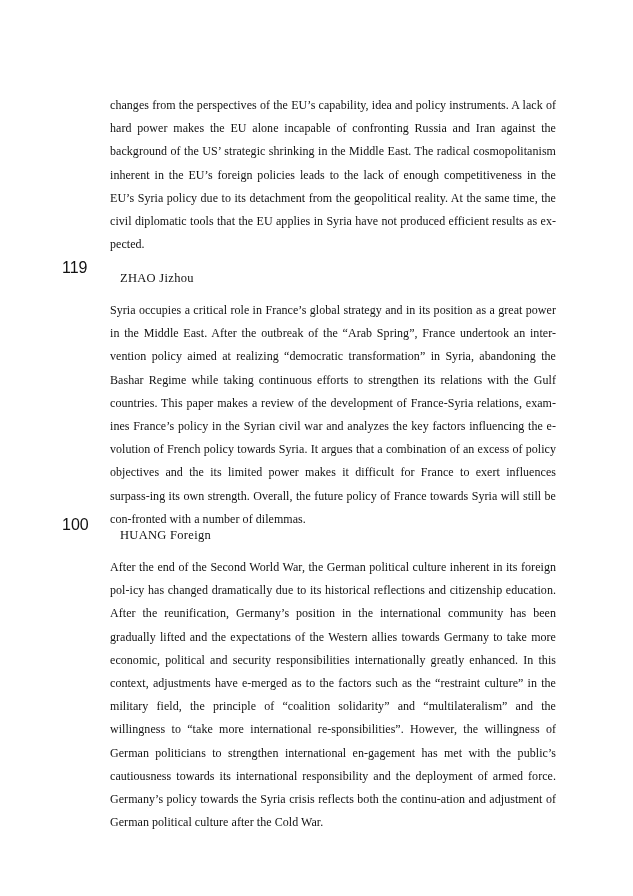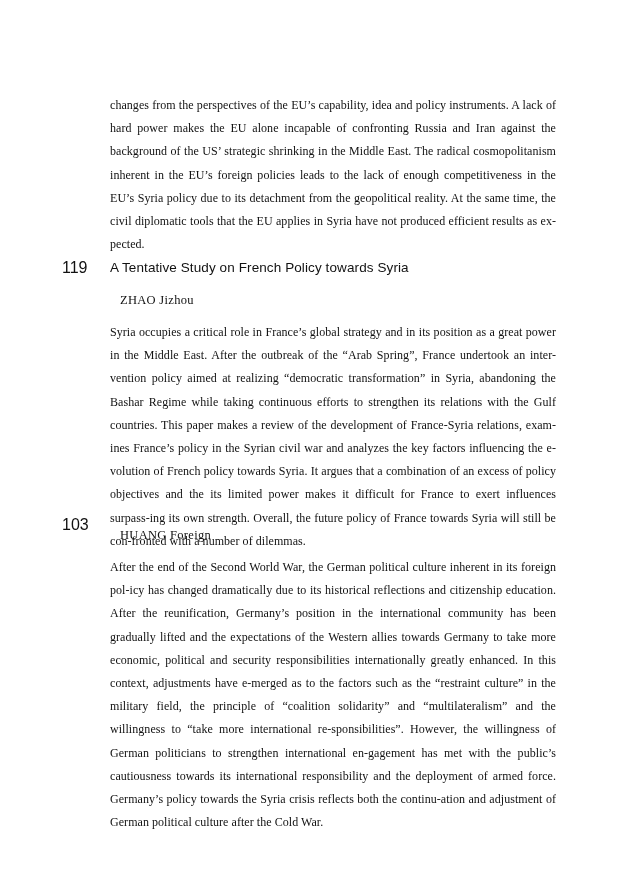--- a/index.html
+++ b/index.html
@@ -31,27 +31,26 @@
 
 <div class="page">
 
   <div class="col" style="top:94px;">
     <p class="body-text">changes from the perspectives of the EU’s capability, idea and policy instruments. A lack of hard power makes the EU alone incapable of confronting Russia and Iran against the background of the US’ strategic shrinking in the Middle East. The radical cosmopolitanism inherent in the EU’s foreign policies leads to the lack of enough competitiveness in the EU’s Syria policy due to its detachment from the geopolitical reality. At the same time, the civil diplomatic tools that the EU applies in Syria have not produced efficient results as ex-pected.</p>
   </div>
 
   <div class="entry" style="top:257px;">
     <span class="entry-num">119</span>
     <div class="entry-main">
-      <p class="entry-title">A Tentative Study on French Policy towards Syria</p>
       <p class="entry-author">ZHAO Jizhou</p>
       <p class="body-text" style="margin-top:1px;">Syria occupies a critical role in France’s global strategy and in its position as a great power in the Middle East. After the outbreak of the “Arab Spring”, France undertook an inter-vention policy aimed at realizing “democratic transformation” in Syria, abandoning the Bashar Regime while taking continuous efforts to strengthen its relations with the Gulf countries. This paper makes a review of the development of France-Syria relations, exam-ines France’s policy in the Syrian civil war and analyzes the key factors influencing the e-volution of French policy towards Syria. It argues that a combination of an excess of policy objectives and the its limited power makes it difficult for France to exert influences surpass-ing its own strength. Overall, the future policy of France towards Syria will still be con-fronted with a number of dilemmas.</p>
     </div>
   </div>
 
   <div class="entry" style="top:514px;">
-    <span class="entry-num">103</span>
+    <span class="entry-num">100</span>
     <div class="entry-main">
       <p class="entry-author">HUANG Foreign</p>
       <p class="body-text" style="margin-top:1px;">After the end of the Second World War, the German political culture inherent in its foreign pol-icy has changed dramatically due to its historical reflections and citizenship education. After the reunification, Germany’s position in the international community has been gradually lifted and the expectations of the Western allies towards Germany to take more economic, political and security responsibilities internationally greatly enhanced. In this context, adjustments have e-merged as to the factors such as the “restraint culture” in the military field, the principle of “coalition solidarity” and “multilateralism” and the willingness to “take more international re-sponsibilities”. However, the willingness of German politicians to strengthen international en-gagement has met with the public’s cautiousness towards its international responsibility and the deployment of armed force. Germany’s policy towards the Syria crisis reflects both the continu-ation and adjustment of German political culture after the Cold War.</p>
     </div>
   </div>
 
 </div>
 
 </body></html>

